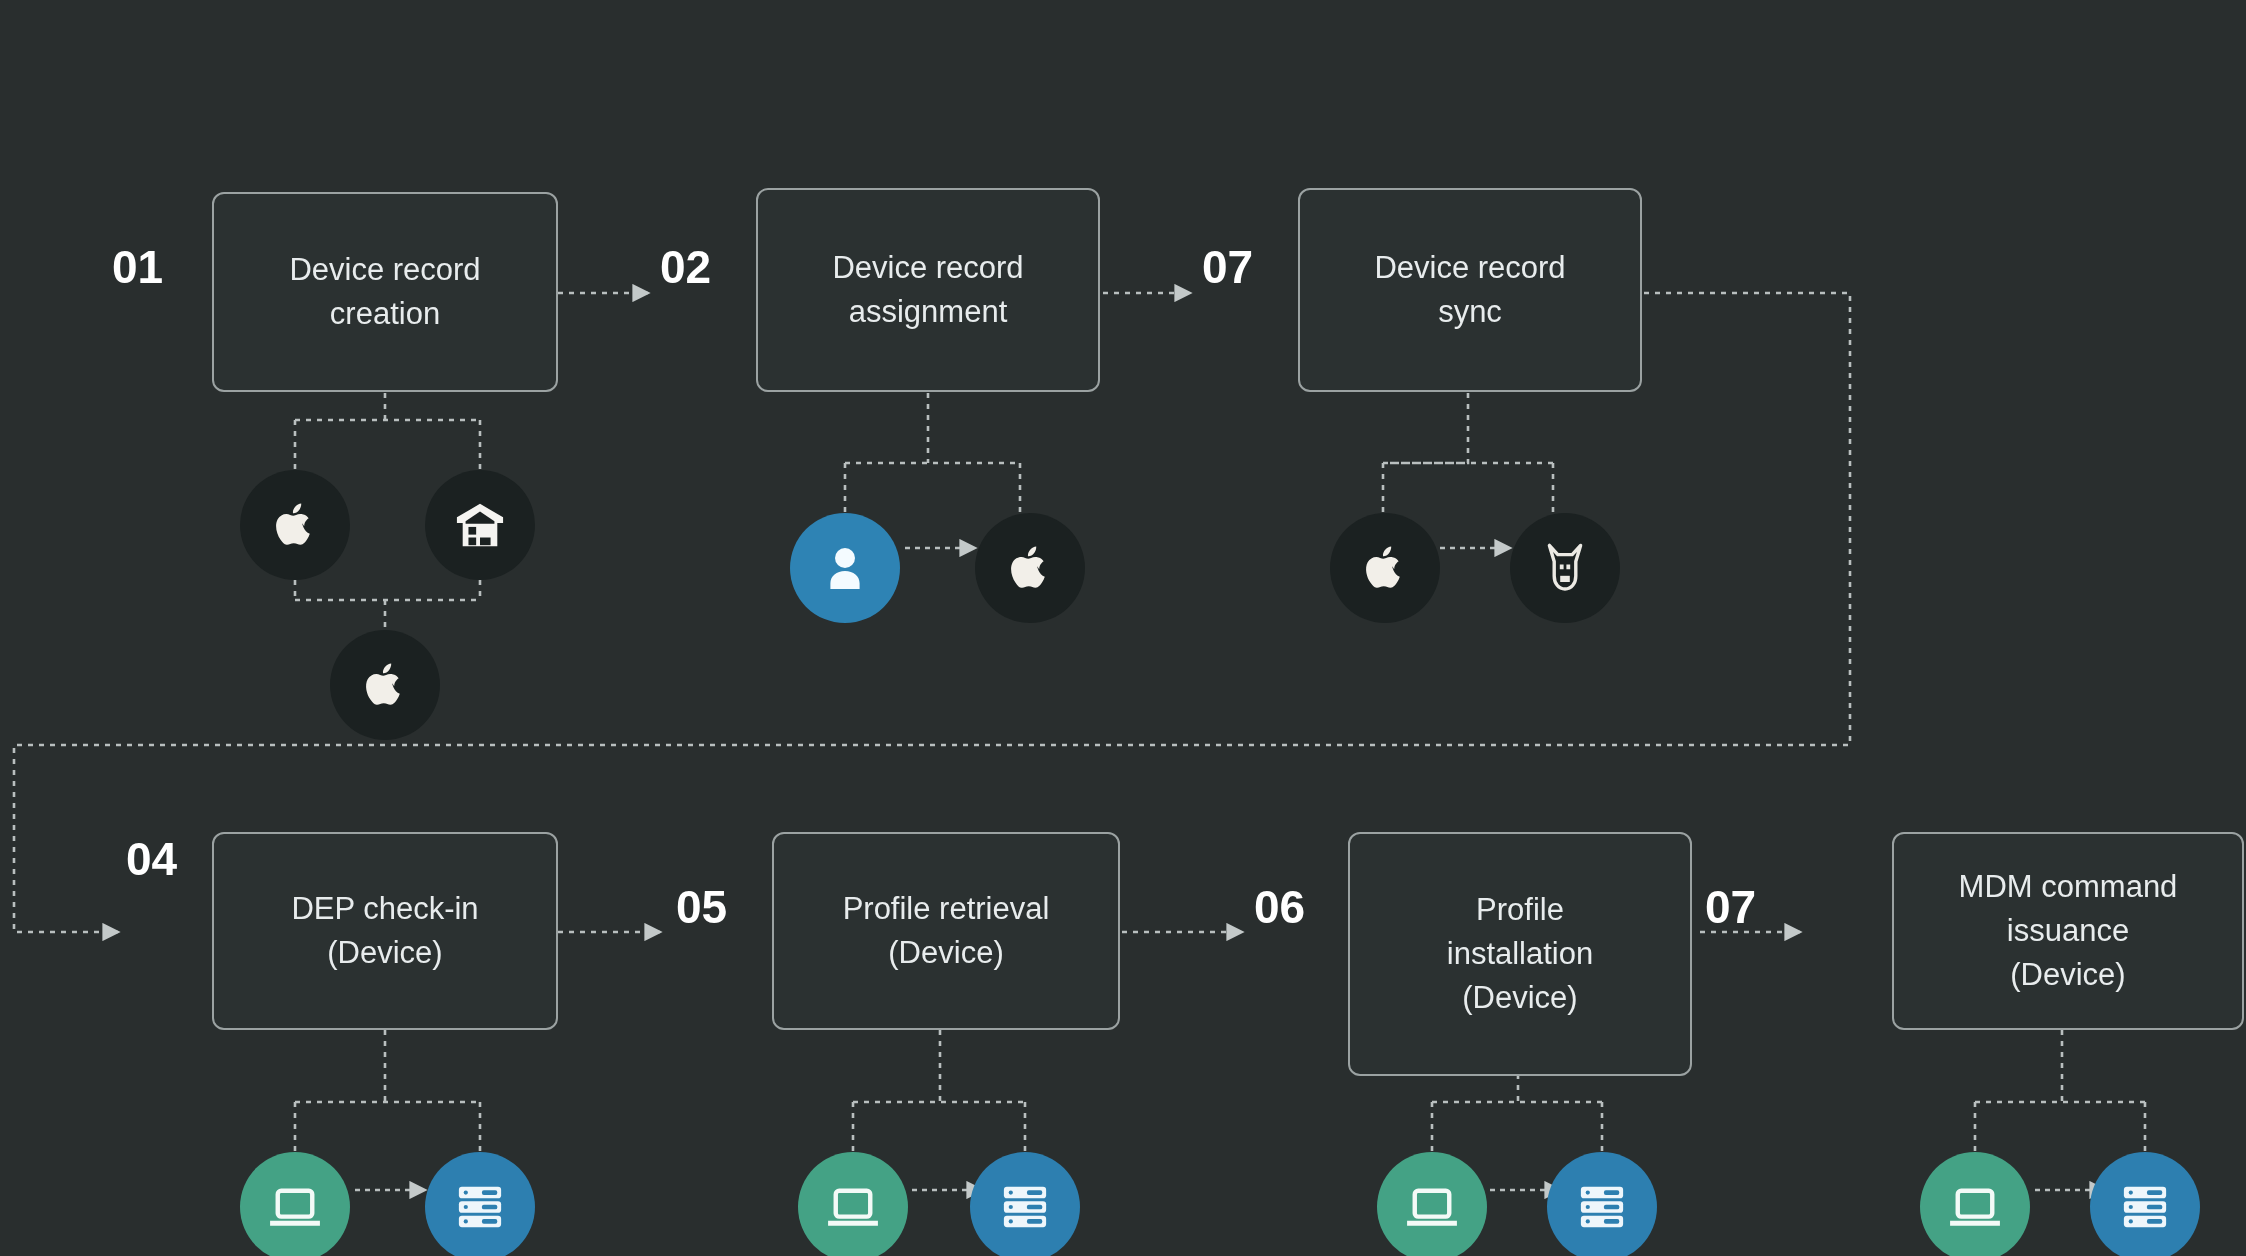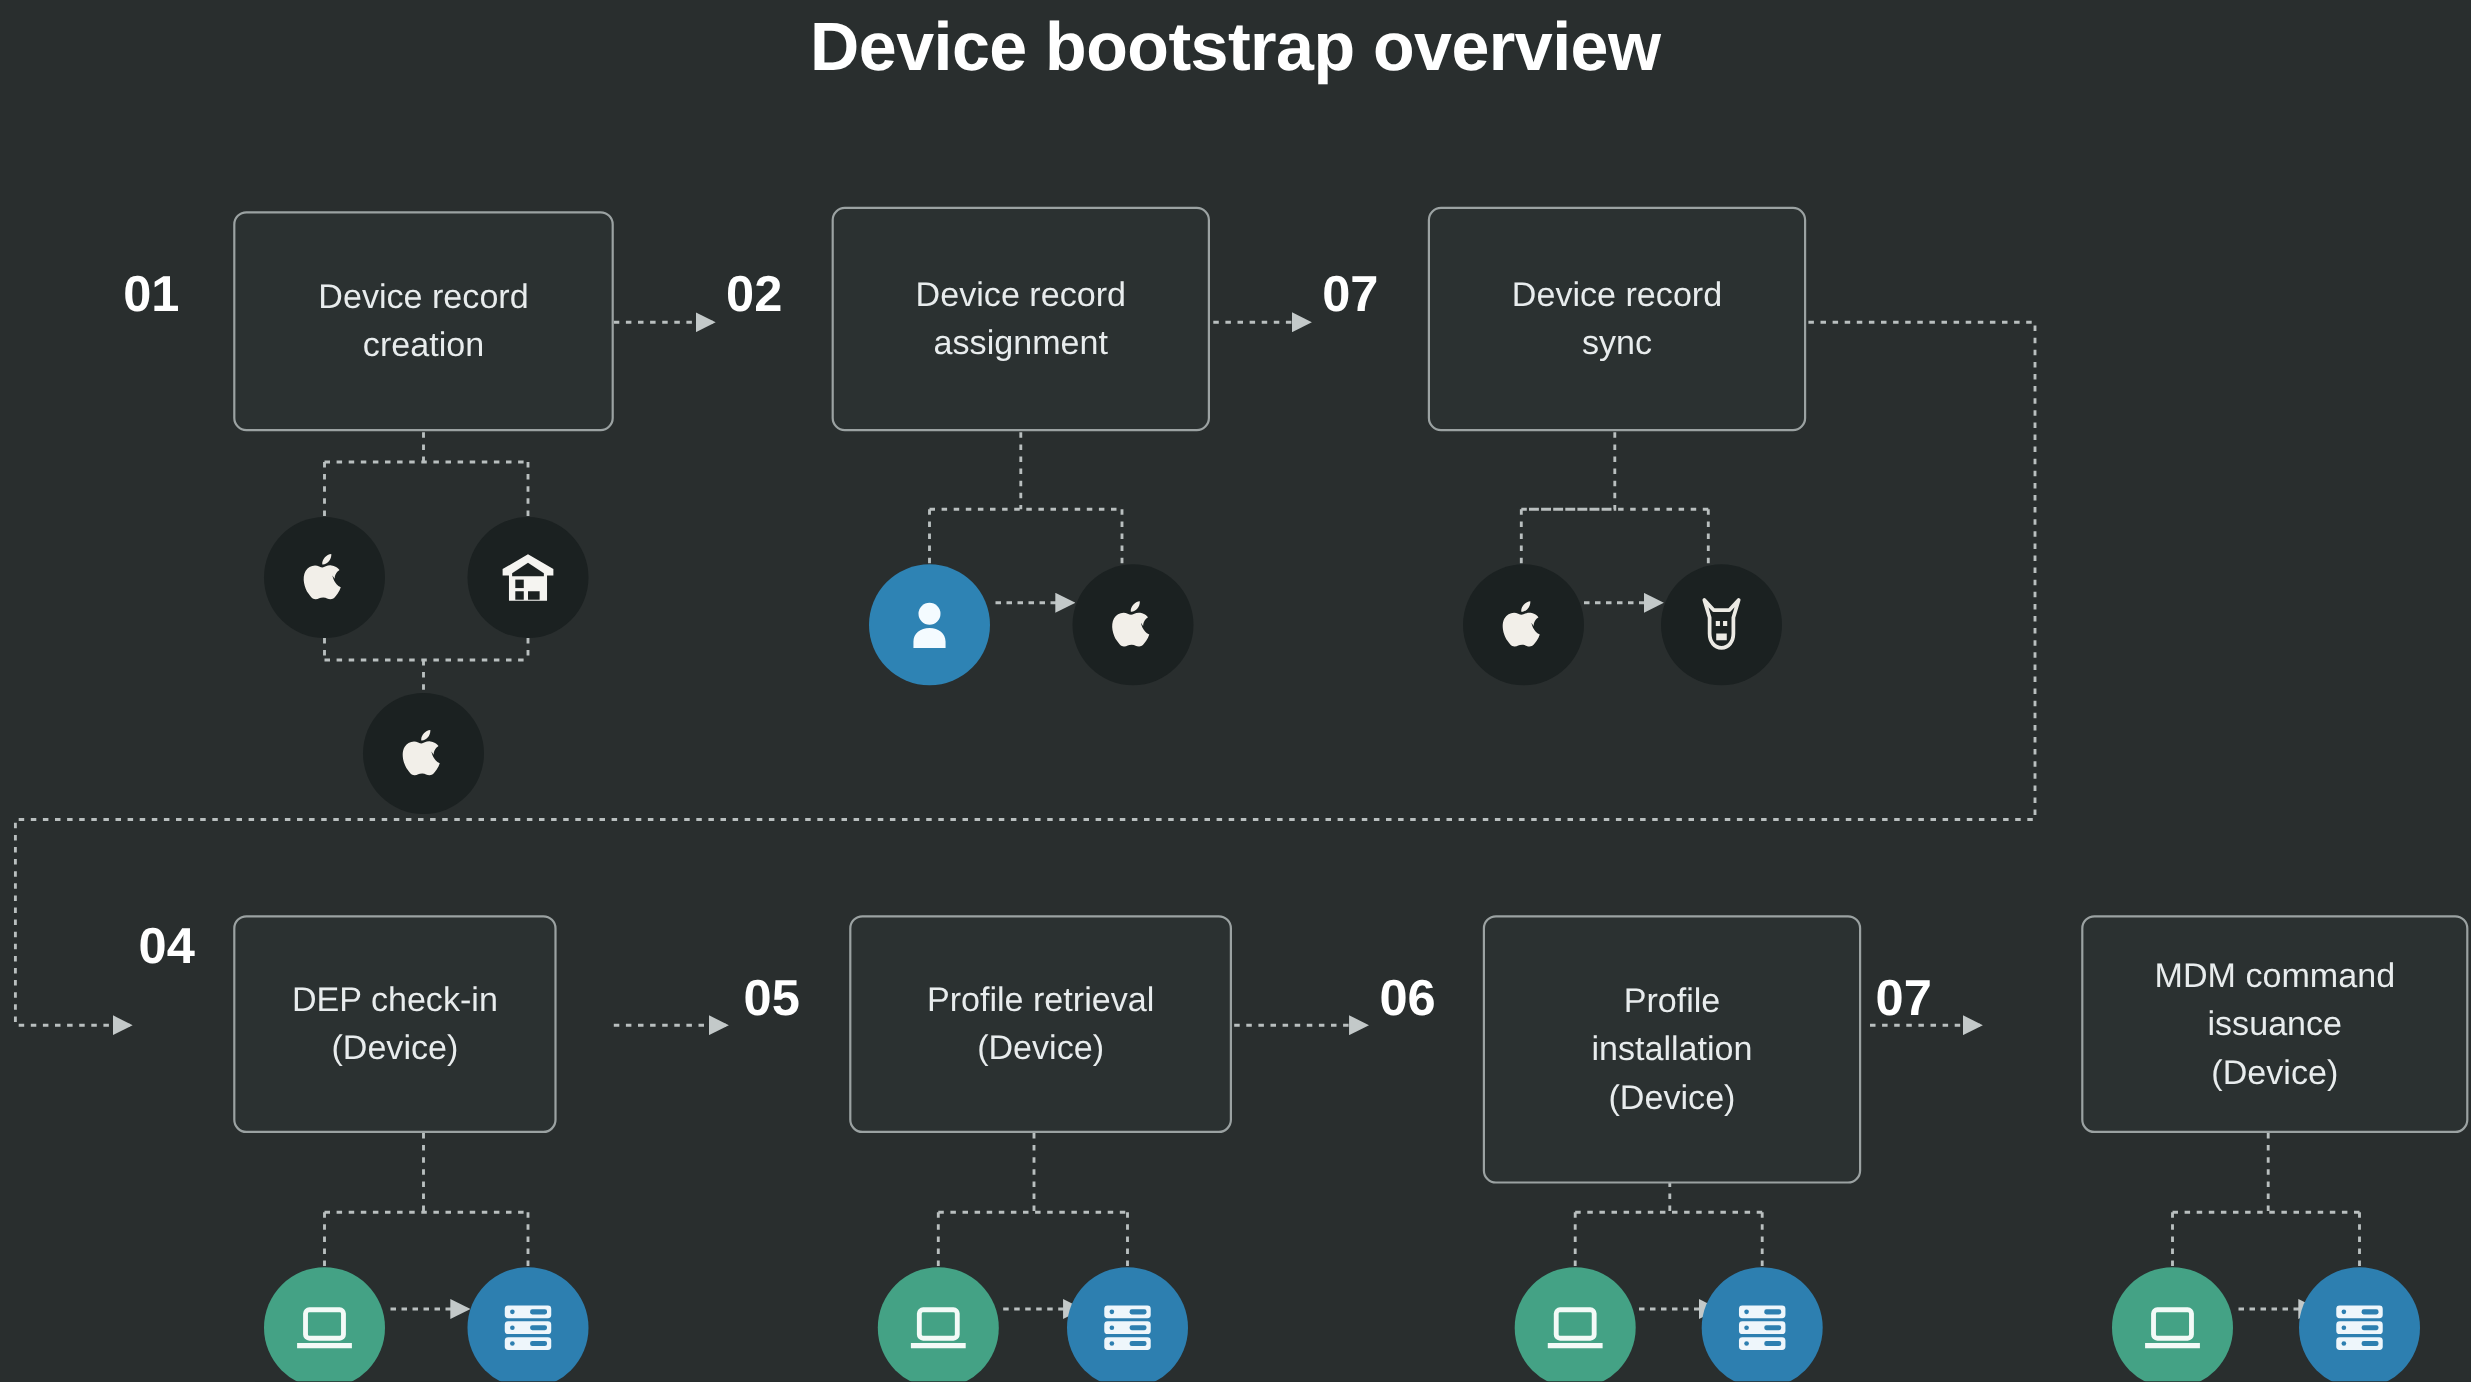--- a/index.html
+++ b/index.html
@@ -66,21 +66,20 @@
   .c-blue  { background: #2e83b4; }
   .c-green { background: #44a285; }
   .c-sblue { background: #2d7fb0; }
   .icon-circle svg { display: block; }
 </style>
 </head>
 <body>
 
 <div id="canvas">
 
-  <div class="diagram-title">Device bootstrap overview</div>
 
   <svg id="wires" viewBox="0 0 2246 1256">
     <defs>
       <marker id="ah" markerWidth="7" markerHeight="7" refX="6" refY="3.5" orient="auto">
         <path d="M0,0 L7,3.5 L0,7 Z" fill="#c3c9c9"></path>
       </marker>
     </defs>
     <g stroke="#b9bfbf" stroke-width="2.6" fill="none" stroke-dasharray="5 6">
 
       <path d="M558,293 L648,293" marker-end="url(#ah)"></path>
@@ -137,21 +136,21 @@
 
   <div class="step-num" style="left:1202px; top:240px;">07</div>
   <div class="step-box" style="left:1298px; top:188px; width:344px; height:204px;">
     <div>
       <div>Device record</div>
       <div>sync</div>
     </div>
   </div>
 
   <div class="step-num" style="left:126px; top:832px;">04</div>
-  <div class="step-box" style="left:212px; top:832px; width:294px; height:198px;">
+  <div class="step-box" style="left:212px; top:832px; width:346px; height:198px;">
     <div>
       <div>DEP check-in</div>
       <div>(Device)</div>
     </div>
   </div>
 
   <div class="step-num" style="left:676px; top:880px;">05</div>
   <div class="step-box" style="left:772px; top:832px; width:348px; height:198px;">
     <div>
       <div>Profile retrieval</div>

